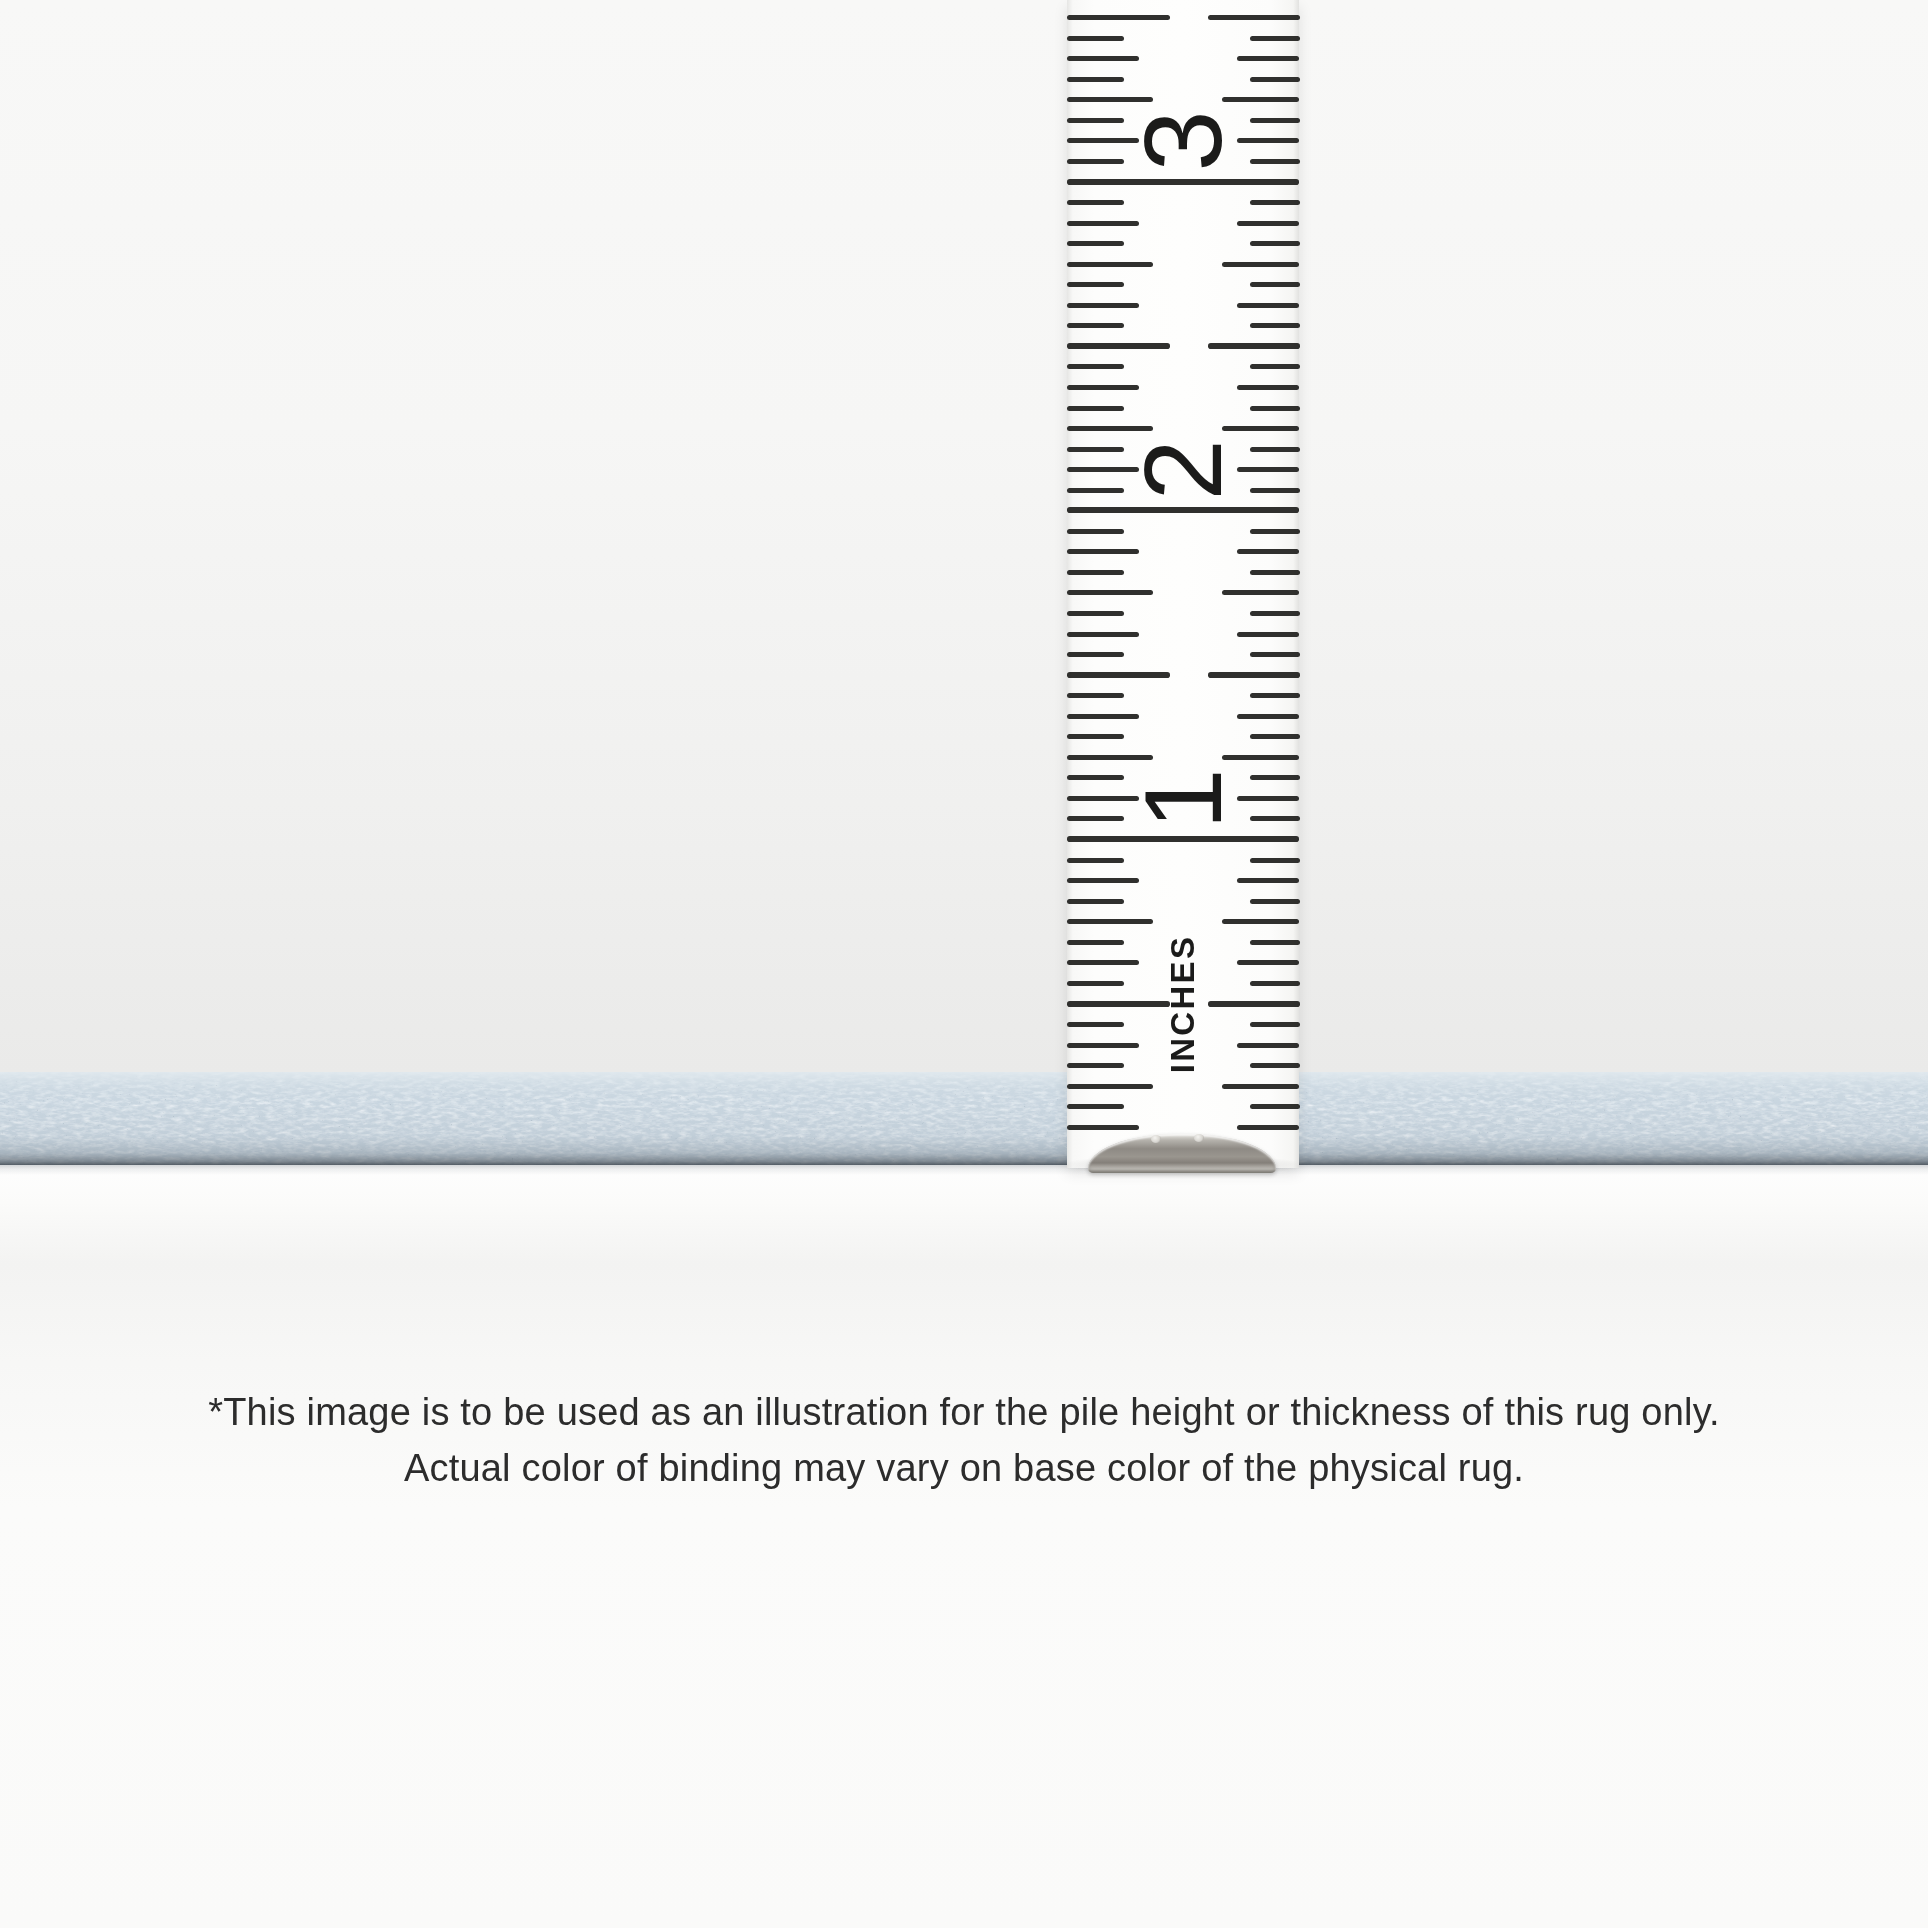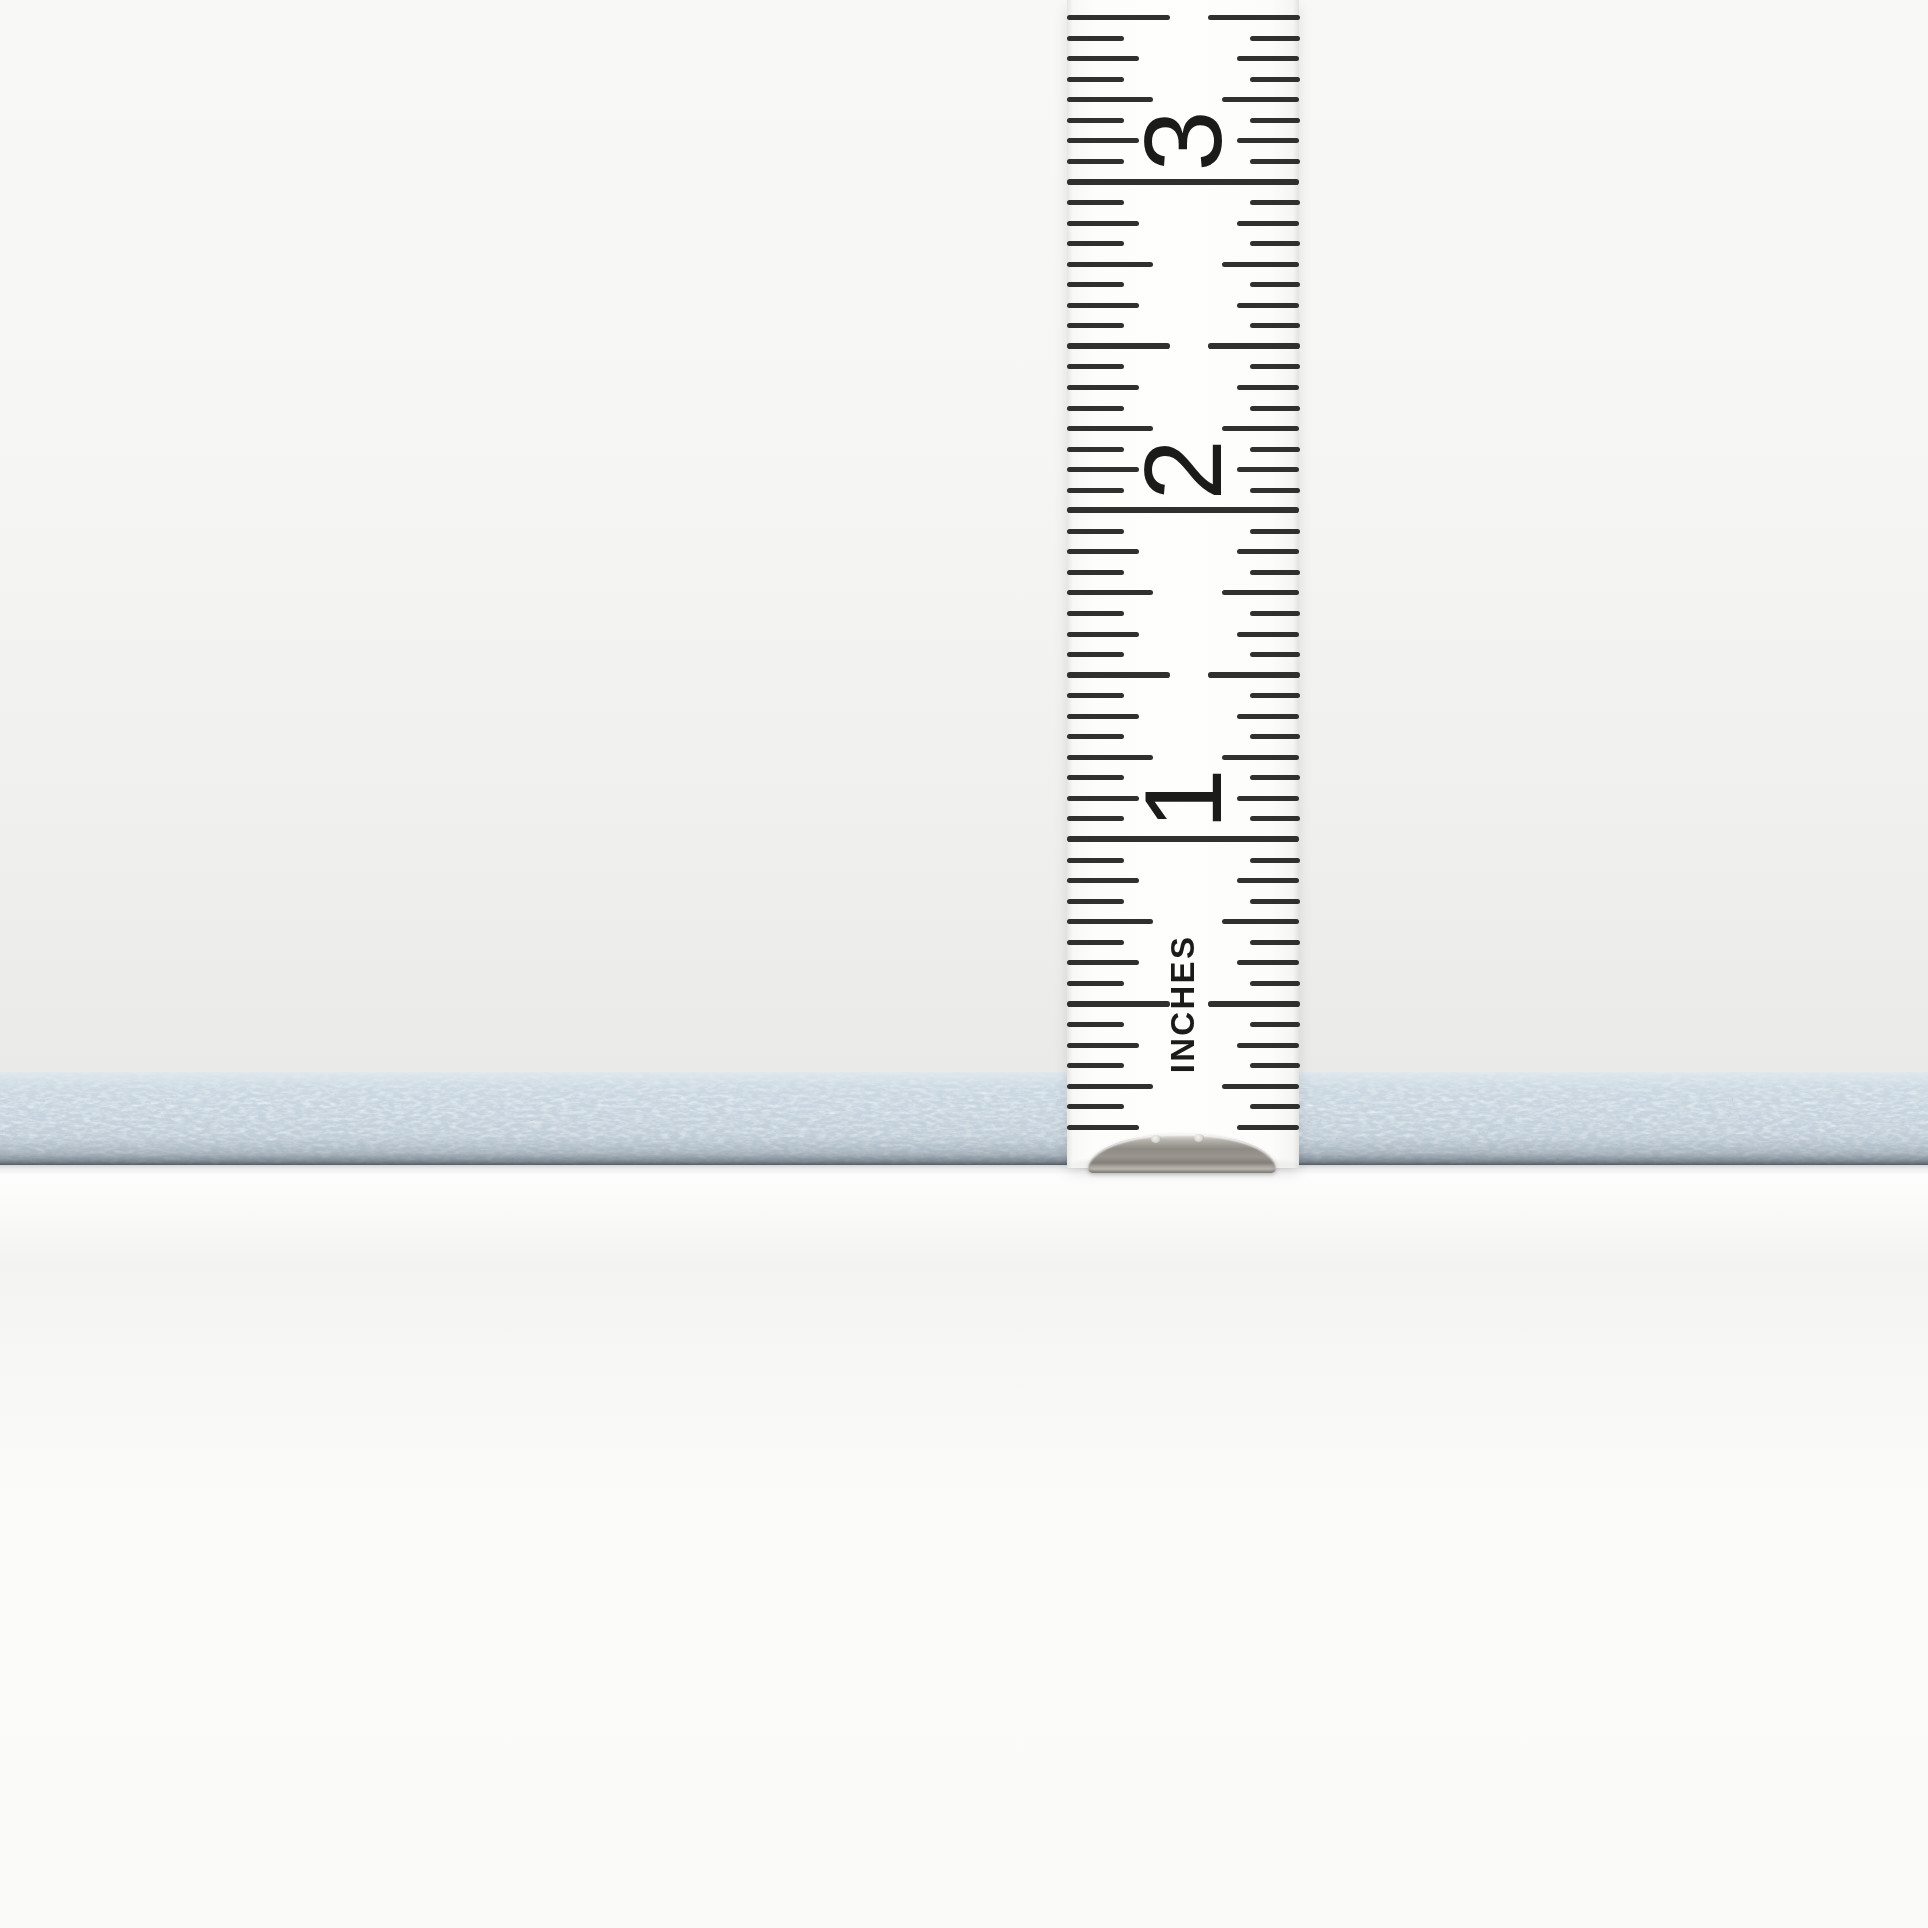--- a/index.html
+++ b/index.html
@@ -224,15 +224,19 @@
 
     <div class="inches">INCHES</div>
 
     <div class="cap-shadow"></div>
     <div class="cap">
       <span class="rivet r1"></span>
       <span class="rivet r2"></span>
     </div>
   </div>
 
+  <div class="disclaimer">
+    <div>*This image is to be used as an illustration for the pile height or thickness of this rug only.</div>
+    <div>Actual color of binding may vary on base color of the physical rug.</div>
+  </div>
 
 </div>
 
 
 </body></html>

